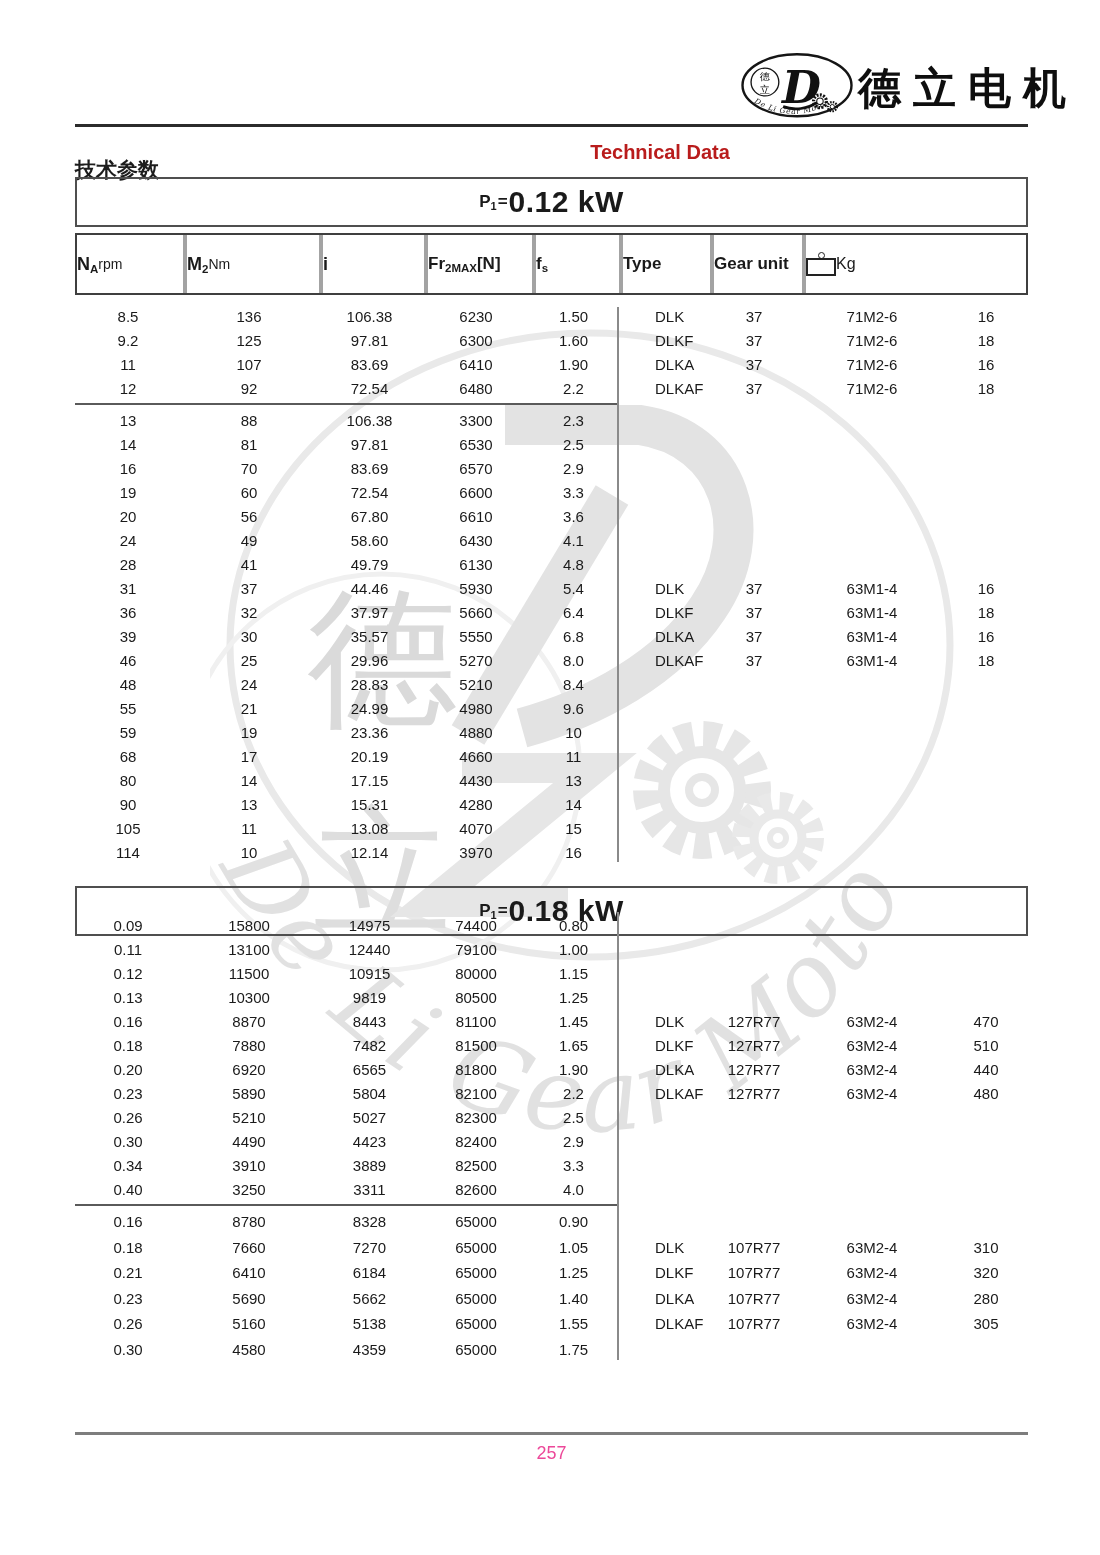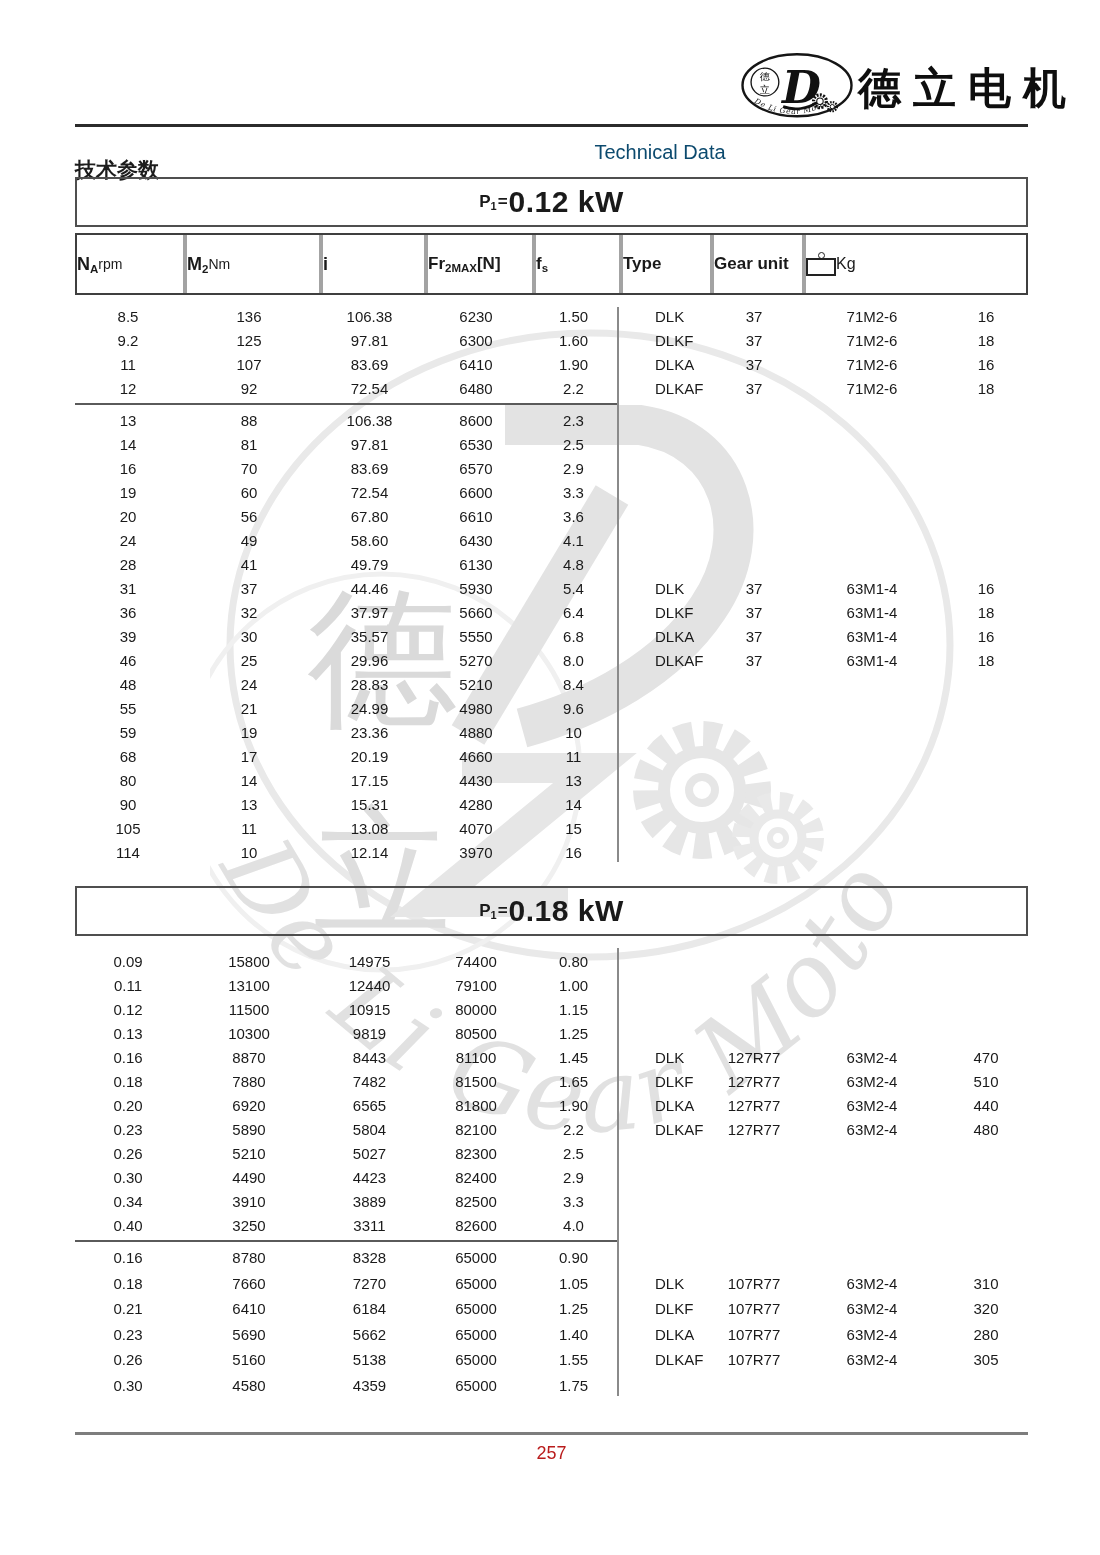--- a/index.html
+++ b/index.html
@@ -10,21 +10,21 @@
   }
   
   .logo-svg { position: absolute; left: 738px; top: 50px; width: 118px; height: 78px; }
   .company-name {
     position: absolute; left: 858px; top: 60px; width: 250px;
     font-family: "DejaVu Serif", serif; font-weight: 700; font-size: 43px;
     letter-spacing: 12px; color: #0e0e0e; white-space: nowrap;
   }
   .top-rule { position: absolute; left: 75px; top: 124px; width: 953px; height: 3px; background: #2b2b2b; }
   .section-cn { position: absolute; left: 75px; top: 156px; font-size: 21px; font-weight: 600; color: #1c1c1c; }
-  .section-en { position: absolute; left: 510px; top: 141px; width: 300px; text-align: center; font-size: 20px; font-weight: 400; color: #0c4a6e; }
+  .section-en { position: absolute; left: 510px; top: 141px; width: 300px; text-align: center; font-size: 20px; font-weight: 700; color: #b91c1c; }
   
   .title-box {
     position: absolute; left: 75px; width: 953px; height: 50px;
     border: 2px solid #4f4f4f; display: flex; align-items: center; justify-content: center; background: transparent;
   }
   .title-box .p { font-size: 17px; font-weight: 700; }
   .title-box .psub { font-size: 11px; font-weight: 700; position: relative; bottom: -4px; }
   .title-box .eq { font-size: 17px; font-weight: 700; margin: 0 1px; }
   .title-box .val { font-size: 30px; font-weight: 700; letter-spacing: 0.5px; }
   #title-1 { top: 177px; }
@@ -40,38 +40,38 @@
   .h-main { font-size: 18px; font-weight: 700; }
   .h-sub { font-size: 11.5px; font-weight: 700; position: relative; bottom: -3px; }
   .h-unit { font-size: 14px; font-weight: 400; margin-top: 1px; }
   .kg-icon { display: flex; flex-direction: column; align-items: center; }
   .kg-ring { width: 7px; height: 7px; border: 1.6px solid #222; border-radius: 50%; margin-bottom: -1px; background: #fff; }
   .kg-box { width: 30px; height: 18px; border: 2px solid #222; background: transparent; }
   .kg-label { font-size: 16px; font-weight: 400; margin-top: 1px; }
   
   .rows { position: absolute; left: 75px; width: 953px; }
   #rows-1 { top: 295px; padding-top: 9px; }
-  #rows-2 { top: 936px; padding-top: 13px; }
+  #rows-2 { top: 900px; padding-top: 13px; }
   .rows::before {
     content: ""; position: absolute; left: 542px; top: 12px; bottom: 2px;
     width: 2px; background: #8a8a8a;
   }
   .trow {
     display: grid; grid-template-columns: 106px 136px 105px 108px 87px 91px 92px 144px 84px;
     height: 24px; align-items: center; font-size: 15px;
   }
   #rows-2 .trow.b1 { height: 25.5px; }
   .tcell { text-align: center; white-space: nowrap; }
   .tcell.c-type { text-align: left; padding-left: 38px; }
   .block-divider { height: 2px; width: 542px; background: #5a5a5a; margin: 3px 0; }
   
   .watermark { position: absolute; left: 210px; top: 320px; width: 760px; height: 860px; pointer-events: none; }
   
   .footer-rule { position: absolute; left: 75px; top: 1432px; width: 953px; height: 3px; background: #7d7d7d; }
-  .page-number { position: absolute; left: 75px; top: 1443px; width: 953px; text-align: center; font-size: 18px; color: #b91c1c; }
+  .page-number { position: absolute; left: 75px; top: 1443px; width: 953px; text-align: center; font-size: 18px; color: #ec4899; }
 </style>
 </head>
 <body>
 
 <div class="page">
 
   <svg class="watermark" viewBox="0 0 760 860" aria-hidden="true">
     <ellipse cx="380" cy="325" rx="360" ry="312" fill="none" stroke="#e9e9e9" stroke-width="7"></ellipse>
     <circle cx="172" cy="452" r="198" fill="none" stroke="#f0f0f0" stroke-width="5"></circle>
     <text x="172" y="390" font-size="150" text-anchor="middle" fill="#dadada" font-family="DejaVu Serif, serif">德</text>
@@ -200,21 +200,21 @@
         <div class="tcell c-type">DLKAF</div>
         <div class="tcell c-gear-unit">37</div>
         <div class="tcell c-motor-size">71M2-6</div>
         <div class="tcell c-kg">18</div>
       </div>
       <div class="block-divider"></div>
       <div class="trow b1">
         <div class="tcell c-na">13</div>
         <div class="tcell c-m2">88</div>
         <div class="tcell c-i">106.38</div>
-        <div class="tcell c-fr2max">8600</div>
+        <div class="tcell c-fr2max">3300</div>
         <div class="tcell c-fs">2.3</div>
         <div class="tcell c-type"></div>
         <div class="tcell c-gear-unit"></div>
         <div class="tcell c-motor-size"></div>
         <div class="tcell c-kg"></div>
       </div>
       <div class="trow b1">
         <div class="tcell c-na">14</div>
         <div class="tcell c-m2">81</div>
         <div class="tcell c-i">97.81</div>

